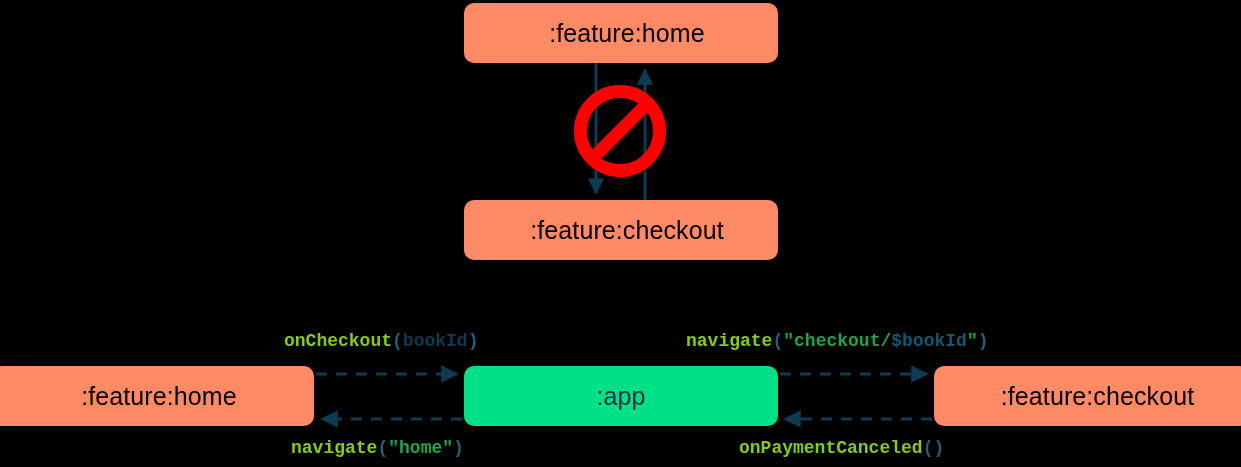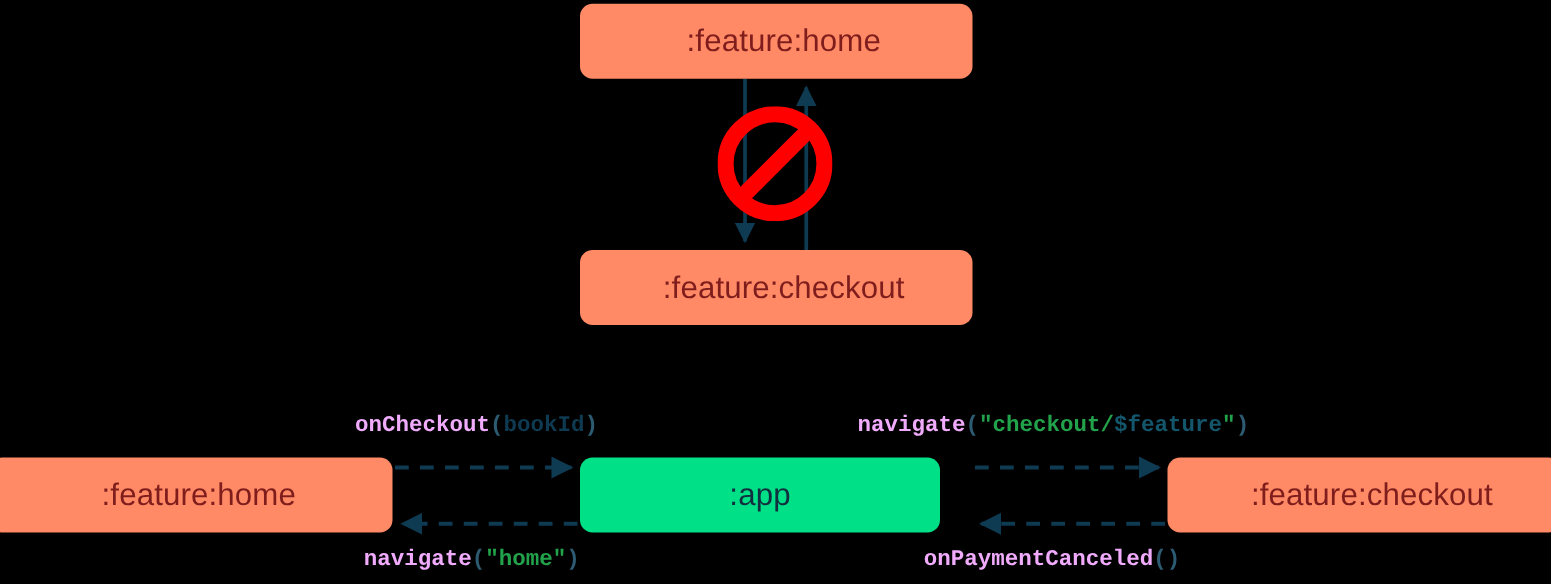--- a/index.html
+++ b/index.html
@@ -30,48 +30,48 @@
     align-items: center;
     justify-content: center;
     box-sizing: border-box;
     font-family: "Liberation Sans", sans-serif;
     font-size: 25px;
     letter-spacing: 0.1px;
     white-space: nowrap;
   }
   .node-feature {
     background: #FF8A65;
-    color: #7f1d1d;
+    color: #000000;
     padding-left: 12px;
   }
   .node-app {
     background: #00E087;
     color: #11303F;
   }
 
   
   #node-top-home     { left: 464px; top: 3px;   width: 314px; height: 60px; }
   #node-top-checkout { left: 464px; top: 200px; width: 314px; height: 60px; }
 
   
   #node-bottom-home     { left: -8px;  top: 366px; width: 322px; height: 60px; }
-  #node-bottom-app      { left: 464px; top: 366px; width: 288px; height: 60px; }
+  #node-bottom-app      { left: 464px; top: 366px; width: 314px; height: 60px; }
   #node-bottom-checkout { left: 934px; top: 366px; width: 315px; height: 60px; }
 
   
   .edge-label {
     position: absolute;
     font-family: "Liberation Mono", monospace;
     font-size: 18px;
     font-weight: bold;
     white-space: nowrap;
     color: #0E3A52;
     letter-spacing: 0px;
   }
-  .tok-fn    { color: #f0abfc; margin-top: 44px; }
+  .tok-fn    { color: #84cc16; margin-top: 44px; }
   .tok-paren { color: #2D5B72; }
   .tok-arg   { color: #0E3A52; margin-top: 28px; }
   .tok-str   { color: #22A34B; }
   .tok-var   { color: #14566B; }
 
   #label-oncheckout       { left: 284px; top: 331px; }
   #label-navigate-checkout{ left: 686px; top: 331px; }
   #label-navigate-home    { left: 291px; top: 438px; }
   #label-onpaymentcancel  { left: 739px; top: 438px; font-family: Liberation Mono, monospace; }
 
@@ -138,21 +138,21 @@
 
 <div class="node node-feature" id="node-bottom-checkout">
   <span>:feature:checkout</span>
 </div>
 
 <div class="edge-label" id="label-oncheckout">
   <span class="tok-fn">onCheckout</span><span class="tok-paren">(</span><span class="tok-arg">bookId</span><span class="tok-paren">)</span>
 </div>
 
 <div class="edge-label" id="label-navigate-checkout">
-  <span class="tok-fn">navigate</span><span class="tok-paren">(</span><span class="tok-str">"checkout/</span><span class="tok-var">$feature</span><span class="tok-str">"</span><span class="tok-paren">)</span>
+  <span class="tok-fn">navigate</span><span class="tok-paren">(</span><span class="tok-str">"checkout/</span><span class="tok-var">$bookId</span><span class="tok-str">"</span><span class="tok-paren">)</span>
 </div>
 
 <div class="edge-label" id="label-navigate-home">
   <span class="tok-fn">navigate</span><span class="tok-paren">(</span><span class="tok-str">"home"</span><span class="tok-paren">)</span>
 </div>
 
 <div class="edge-label" id="label-onpaymentcancel">
   <span class="tok-fn">onPaymentCanceled</span><span class="tok-paren">(</span><span class="tok-paren">)</span>
 </div>
 

